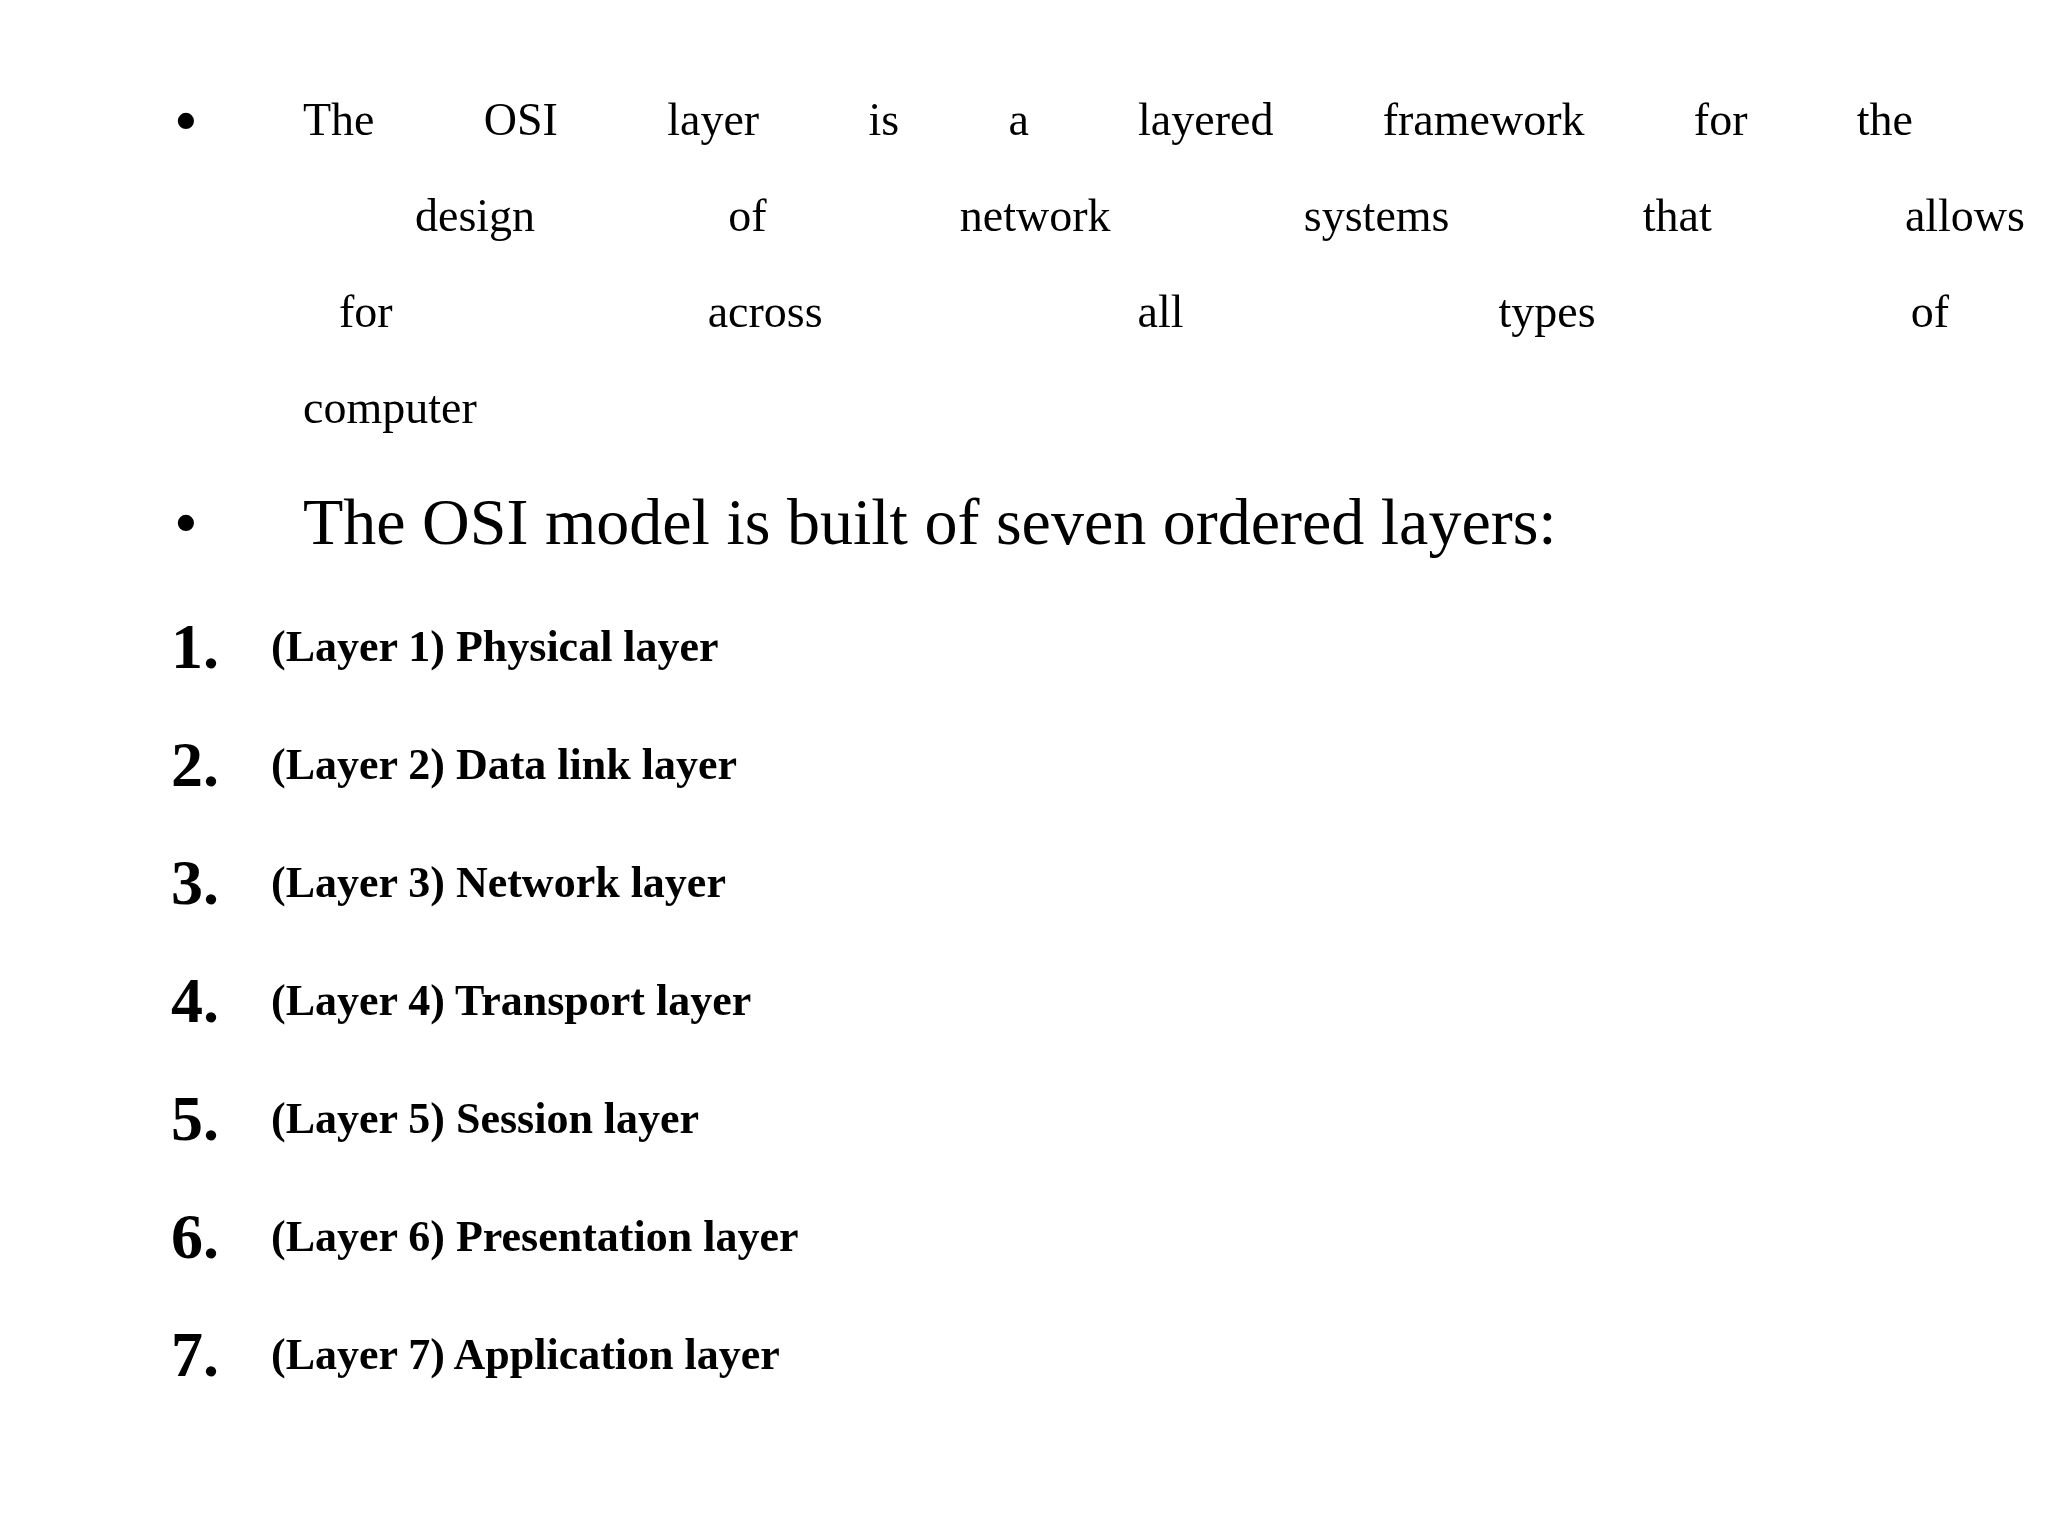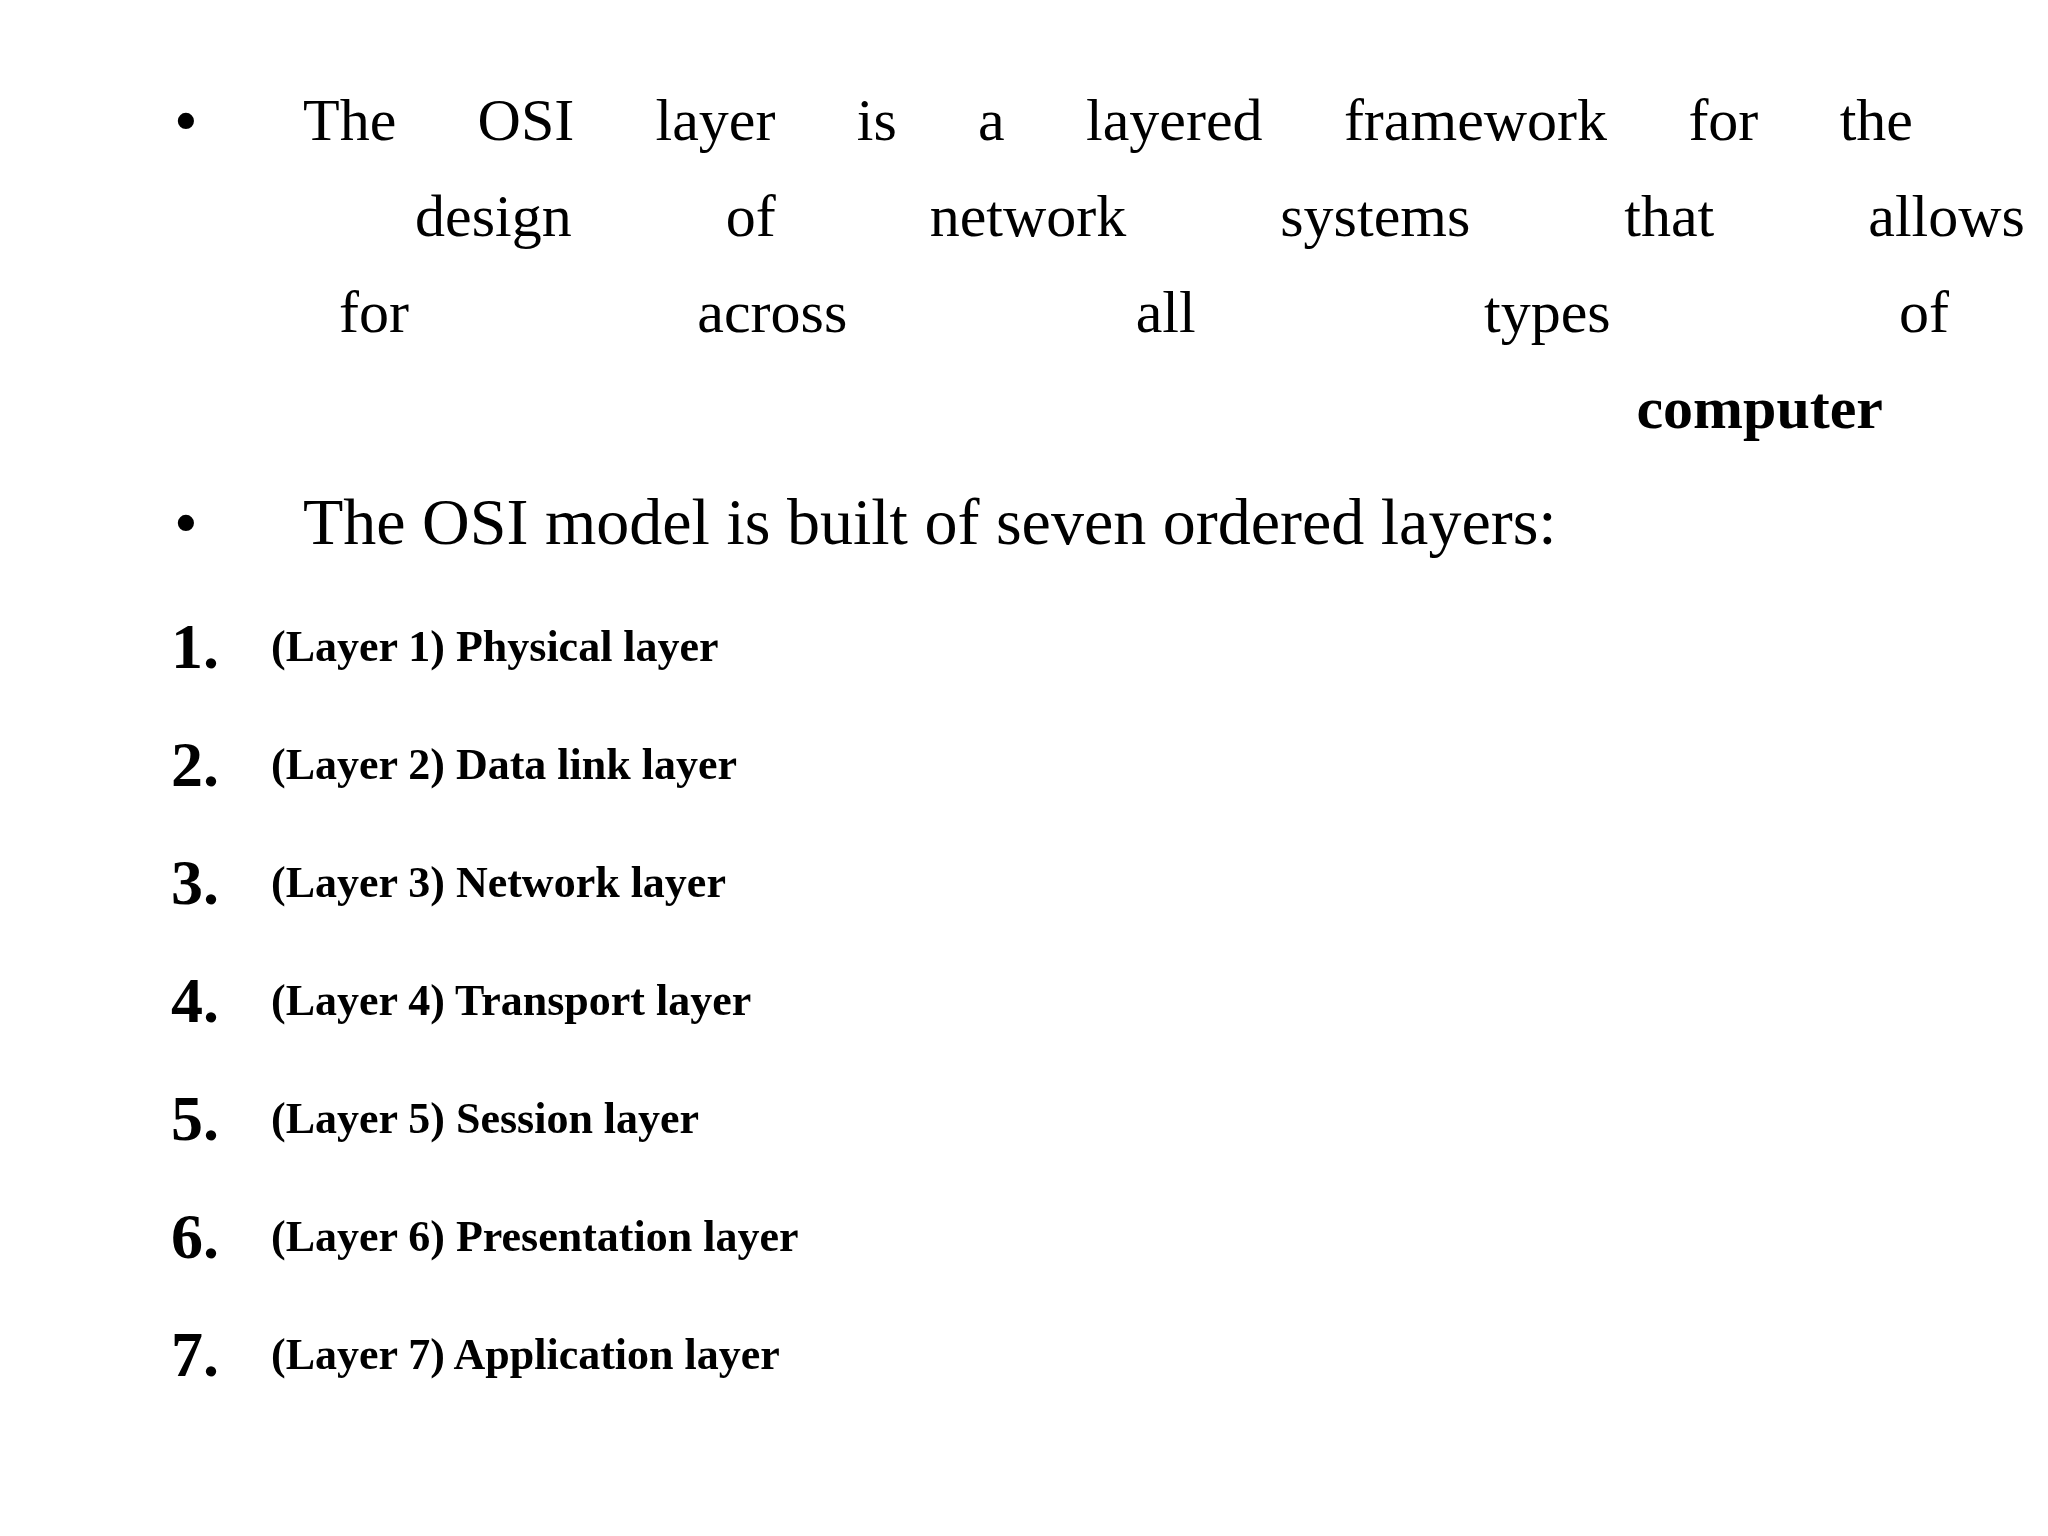--- a/index.html
+++ b/index.html
@@ -55,26 +55,27 @@
     display: block;
     font-size: 66px;
     line-height: 96px;
     letter-spacing: 0px;
   }
 
   
   .jline {
     display: flex;
     width: 100%;
-    font-size: 60px;
+    font-size: 46px;
     line-height: 96px;
     white-space: pre;
+    gap: 36px;
   }
   .jline.spread { justify-content: space-between; }
-  .jline.plain  { justify-content: flex-end; font-weight: bold; }
+  .jline.plain  { justify-content: flex-start; }
   .jline .w { display: inline-block; }
   .jline.indent1 { padding-left: 112px; }
   .jline.indent2 { padding-left: 36px; }
   .jline.indent3 { padding-left: 0px; }
 
   
   .num-row {
     position: relative;
     padding-left: 103px;
     margin: 0;

